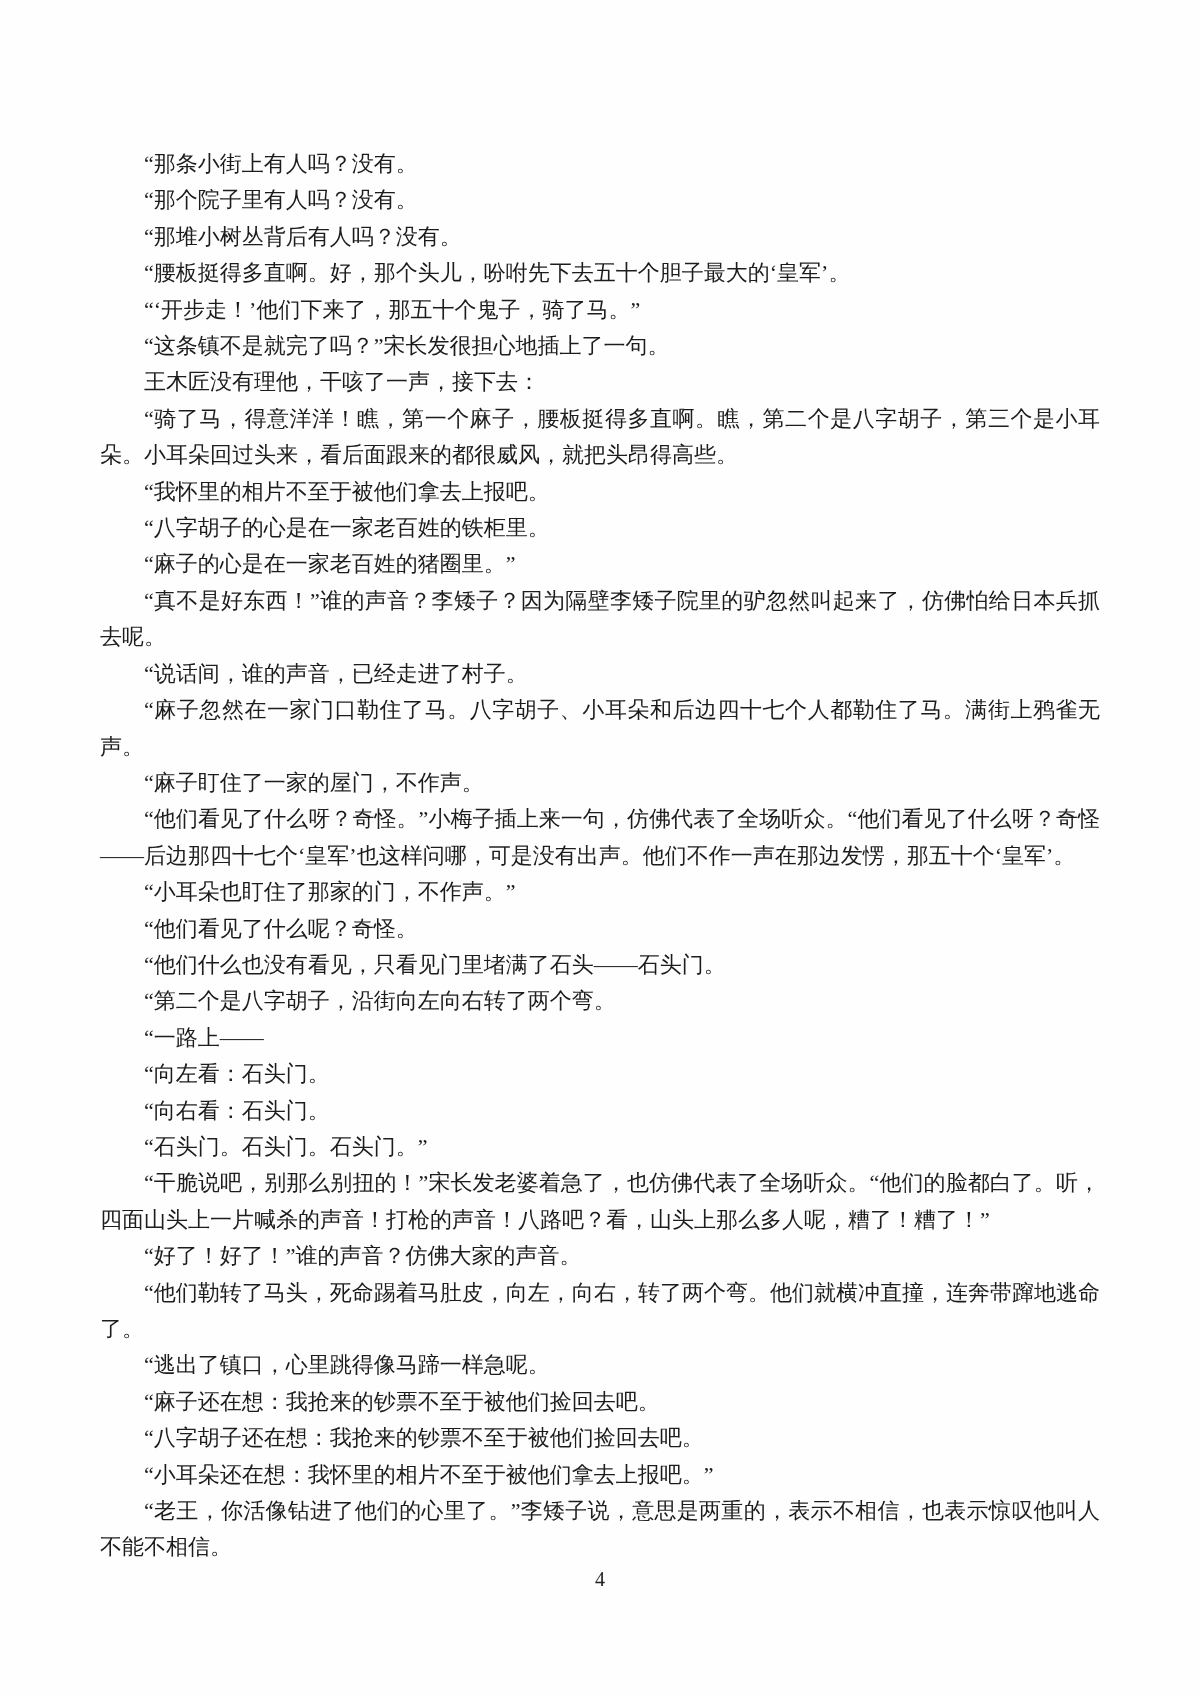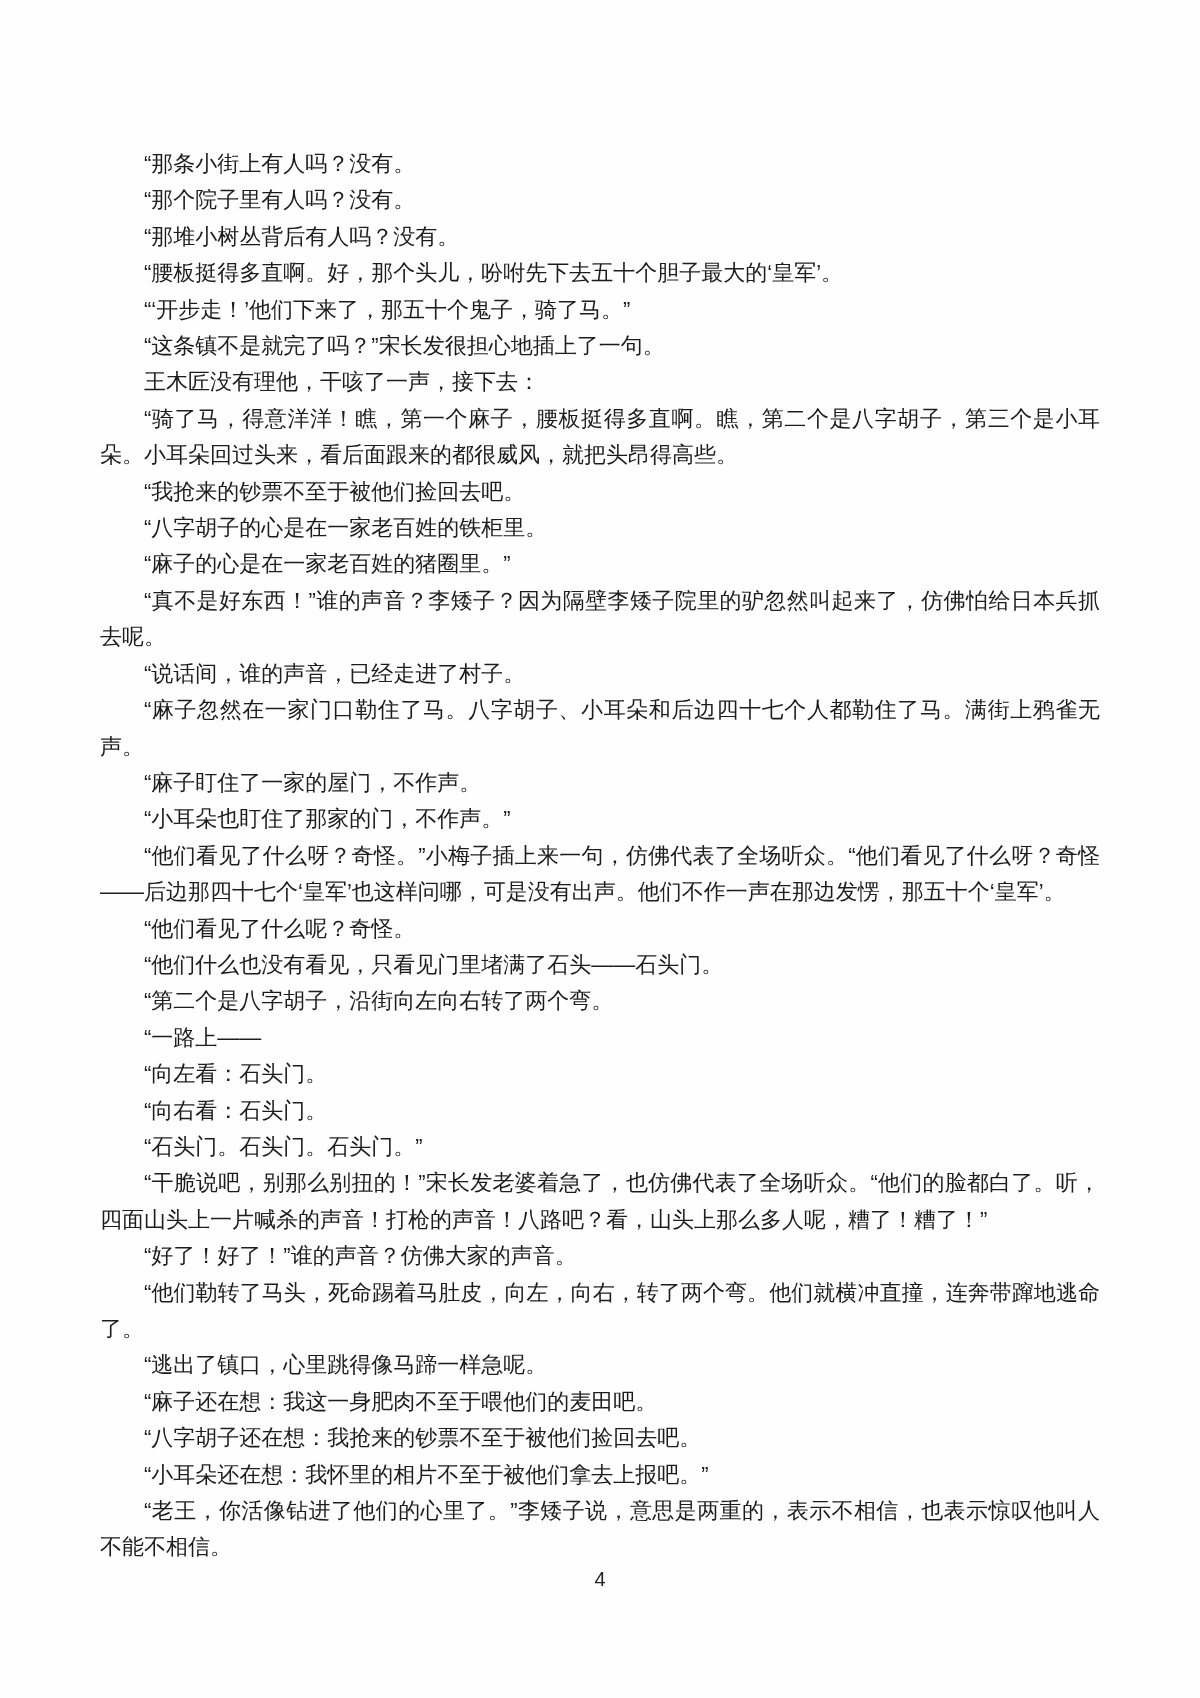--- a/index.html
+++ b/index.html
@@ -6,21 +6,21 @@
     margin: 0;
     padding: 0;
     background: #e8e8e8;
   }
   .page {
     position: relative;
     width: 1200px;
     height: 1698px;
     margin: 0 auto;
     background: #fefefe;
-    font-family: Liberation Sans, sans-serif;
+    font-family: Liberation Serif, serif;
     color: #1c1c1c;
     overflow: hidden;
   }
   .text-block {
     position: absolute;
     left: 100px;
     top: 146px;
     width: 1000px;
     font-size: 22px;
     line-height: 36.4px;
@@ -50,39 +50,39 @@
 <div class="page">
   <div class="text-block" id="story">
       <p class="para">“那条小街上有人吗？没有。</p>
       <p class="para">“那个院子里有人吗？没有。</p>
       <p class="para">“那堆小树丛背后有人吗？没有。</p>
       <p class="para">“腰板挺得多直啊。好，那个头儿，吩咐先下去五十个胆子最大的‘皇军’。</p>
       <p class="para">“‘开步走！’他们下来了，那五十个鬼子，骑了马。”</p>
       <p class="para">“这条镇不是就完了吗？”宋长发很担心地插上了一句。</p>
       <p class="para">王木匠没有理他，干咳了一声，接下去：</p>
       <p class="para">“骑了马，得意洋洋！瞧，第一个麻子，腰板挺得多直啊。瞧，第二个是八字胡子，第三个是小耳朵。小耳朵回过头来，看后面跟来的都很威风，就把头昂得高些。</p>
-      <p class="para">“我抢来的钞票不至于被他们捡回去吧。</p>
+      <p class="para">“我怀里的相片不至于被他们拿去上报吧。</p>
       <p class="para">“八字胡子的心是在一家老百姓的铁柜里。</p>
       <p class="para">“麻子的心是在一家老百姓的猪圈里。”</p>
       <p class="para">“真不是好东西！”谁的声音？李矮子？因为隔壁李矮子院里的驴忽然叫起来了，仿佛怕给日本兵抓去呢。</p>
       <p class="para">“说话间，谁的声音，已经走进了村子。</p>
       <p class="para">“麻子忽然在一家门口勒住了马。八字胡子、小耳朵和后边四十七个人都勒住了马。满街上鸦雀无声。</p>
       <p class="para">“麻子盯住了一家的屋门，不作声。</p>
+      <p class="para">“他们看见了什么呀？奇怪。”小梅子插上来一句，仿佛代表了全场听众。“他们看见了什么呀？奇怪——后边那四十七个‘皇军’也这样问哪，可是没有出声。他们不作一声在那边发愣，那五十个‘皇军’。</p>
       <p class="para">“小耳朵也盯住了那家的门，不作声。”</p>
-      <p class="para">“他们看见了什么呀？奇怪。”小梅子插上来一句，仿佛代表了全场听众。“他们看见了什么呀？奇怪——后边那四十七个‘皇军’也这样问哪，可是没有出声。他们不作一声在那边发愣，那五十个‘皇军’。</p>
       <p class="para">“他们看见了什么呢？奇怪。</p>
       <p class="para">“他们什么也没有看见，只看见门里堵满了石头——石头门。</p>
       <p class="para">“第二个是八字胡子，沿街向左向右转了两个弯。</p>
       <p class="para">“一路上——</p>
       <p class="para">“向左看：石头门。</p>
       <p class="para">“向右看：石头门。</p>
       <p class="para">“石头门。石头门。石头门。”</p>
       <p class="para">“干脆说吧，别那么别扭的！”宋长发老婆着急了，也仿佛代表了全场听众。“他们的脸都白了。听，四面山头上一片喊杀的声音！打枪的声音！八路吧？看，山头上那么多人呢，糟了！糟了！”</p>
       <p class="para">“好了！好了！”谁的声音？仿佛大家的声音。</p>
       <p class="para">“他们勒转了马头，死命踢着马肚皮，向左，向右，转了两个弯。他们就横冲直撞，连奔带蹿地逃命了。</p>
       <p class="para">“逃出了镇口，心里跳得像马蹄一样急呢。</p>
-      <p class="para">“麻子还在想：我这一身肥肉不至于喂他们的麦田吧。</p>
+      <p class="para">“麻子还在想：我抢来的钞票不至于被他们捡回去吧。</p>
       <p class="para">“八字胡子还在想：我抢来的钞票不至于被他们捡回去吧。</p>
       <p class="para">“小耳朵还在想：我怀里的相片不至于被他们拿去上报吧。”</p>
       <p class="para">“老王，你活像钻进了他们的心里了。”李矮子说，意思是两重的，表示不相信，也表示惊叹他叫人不能不相信。</p>
     </div>
   <div class="page-number">4</div>
 </div>
 
 </body></html>

